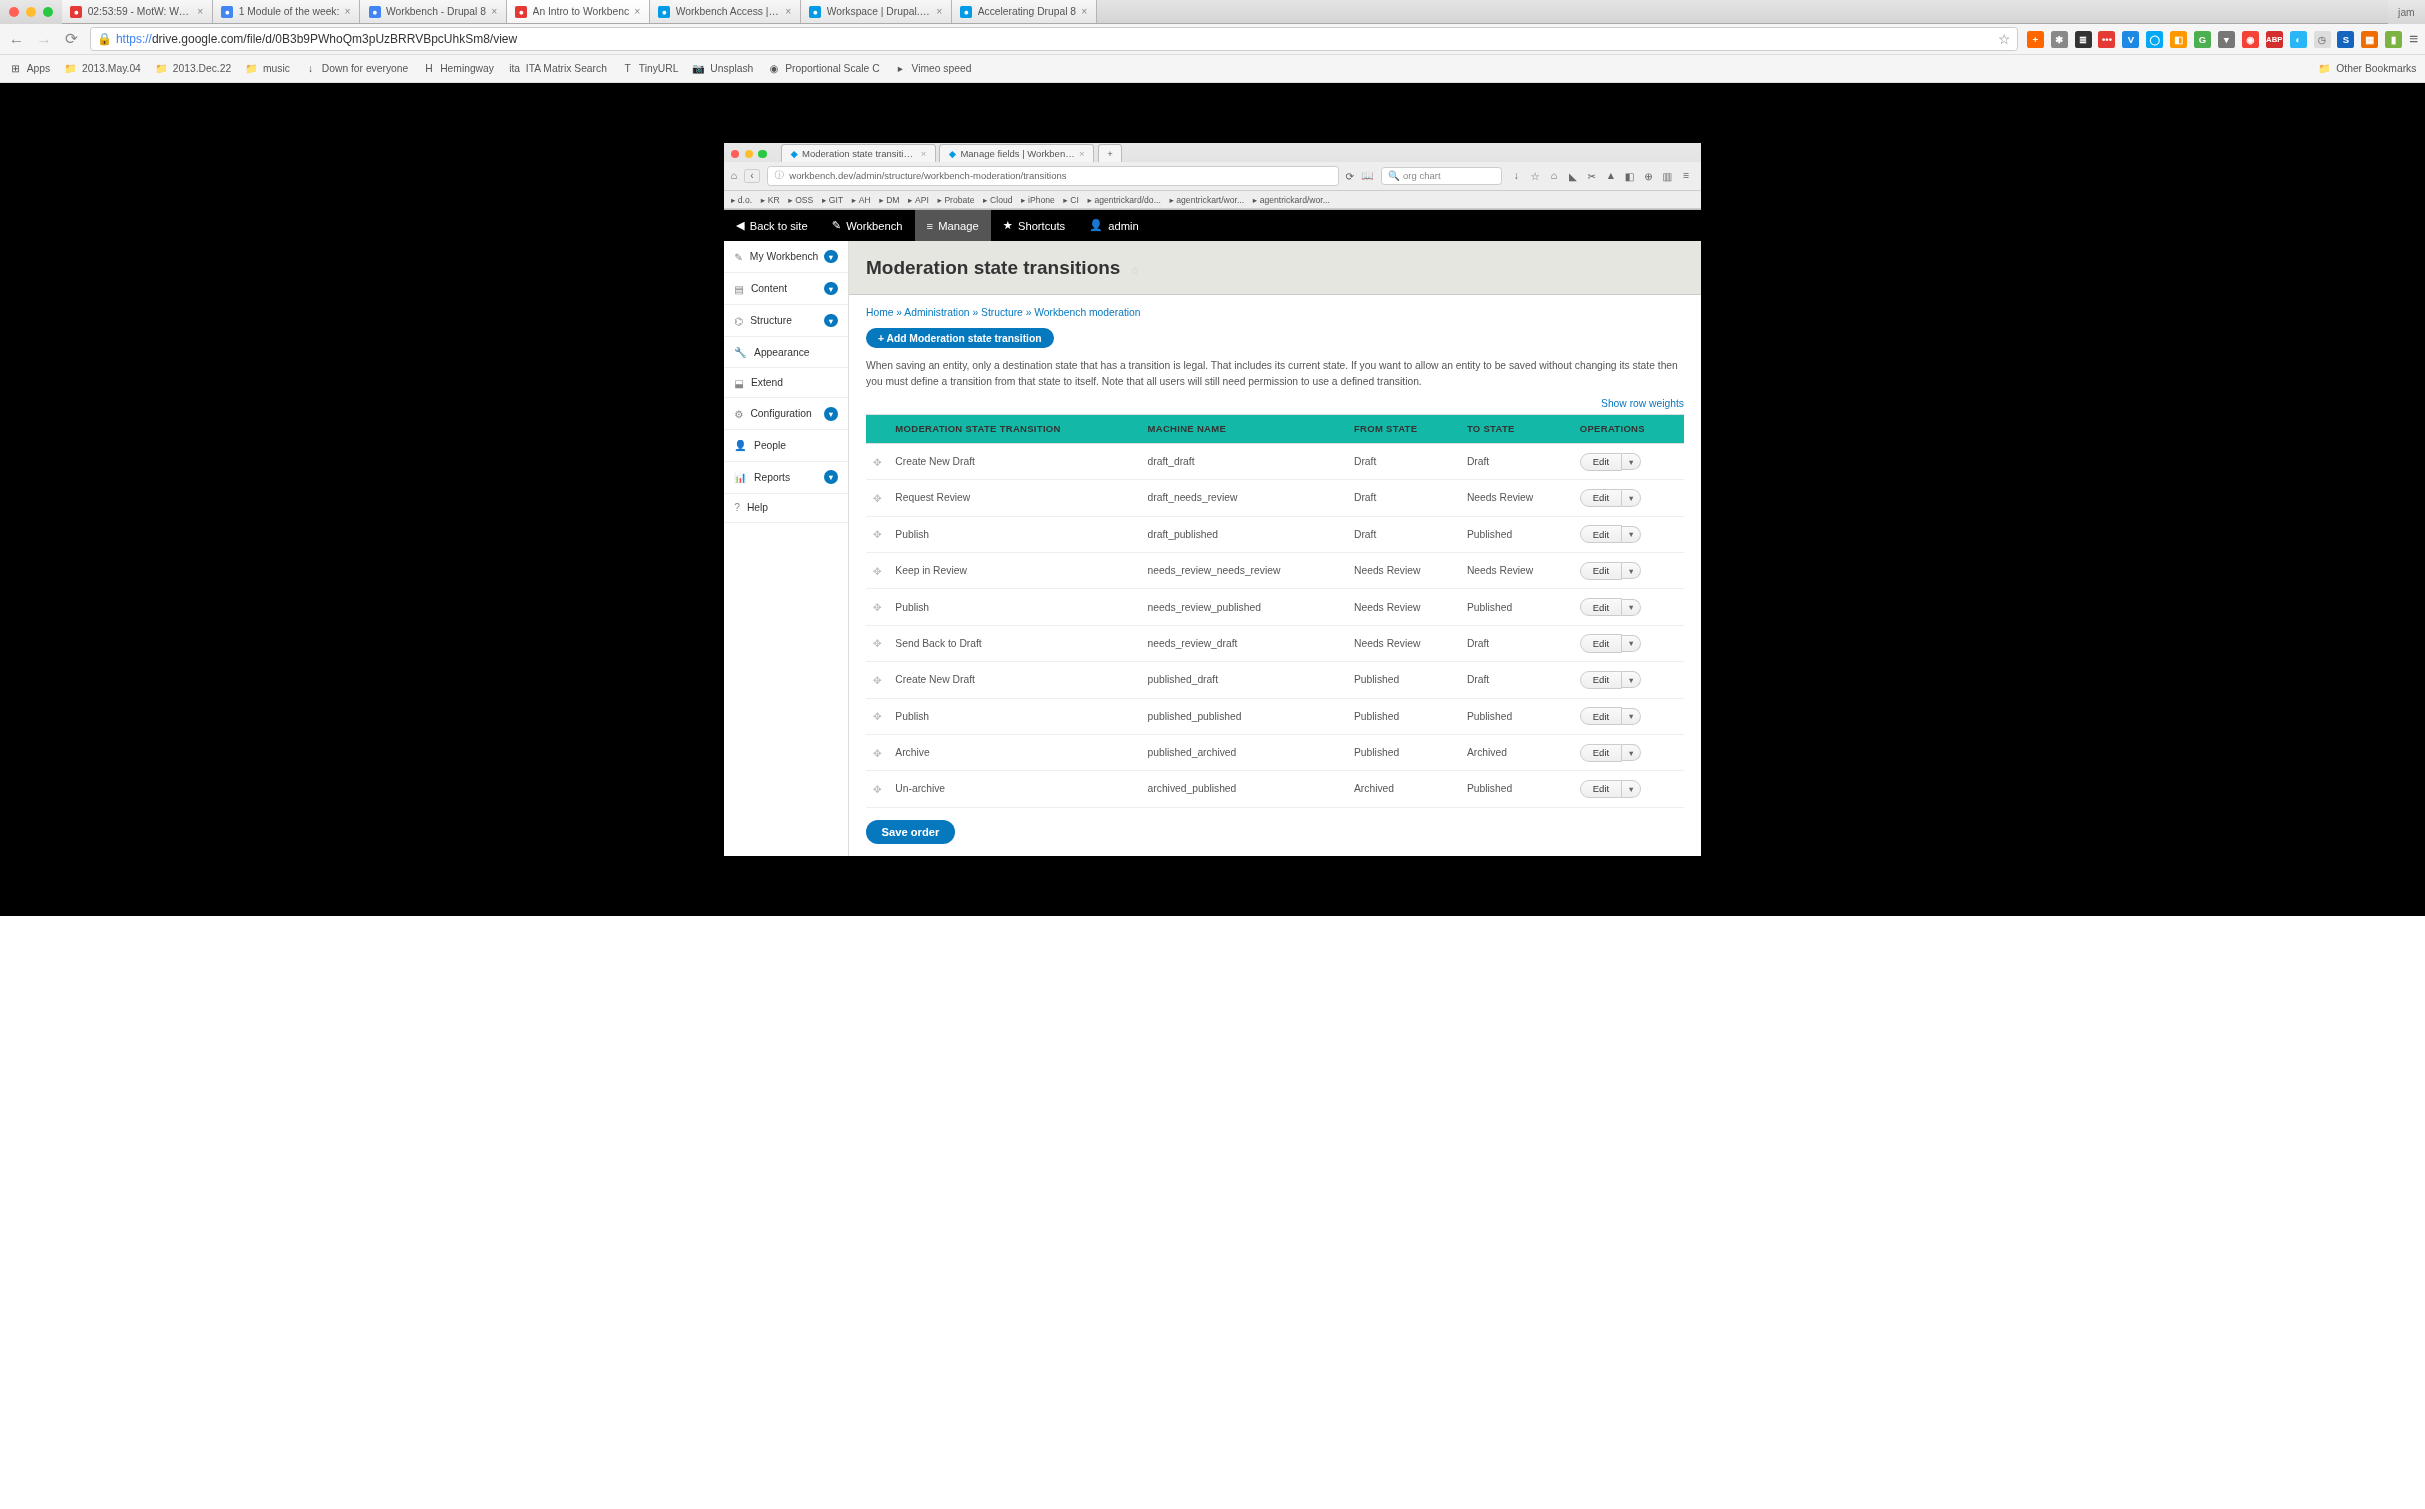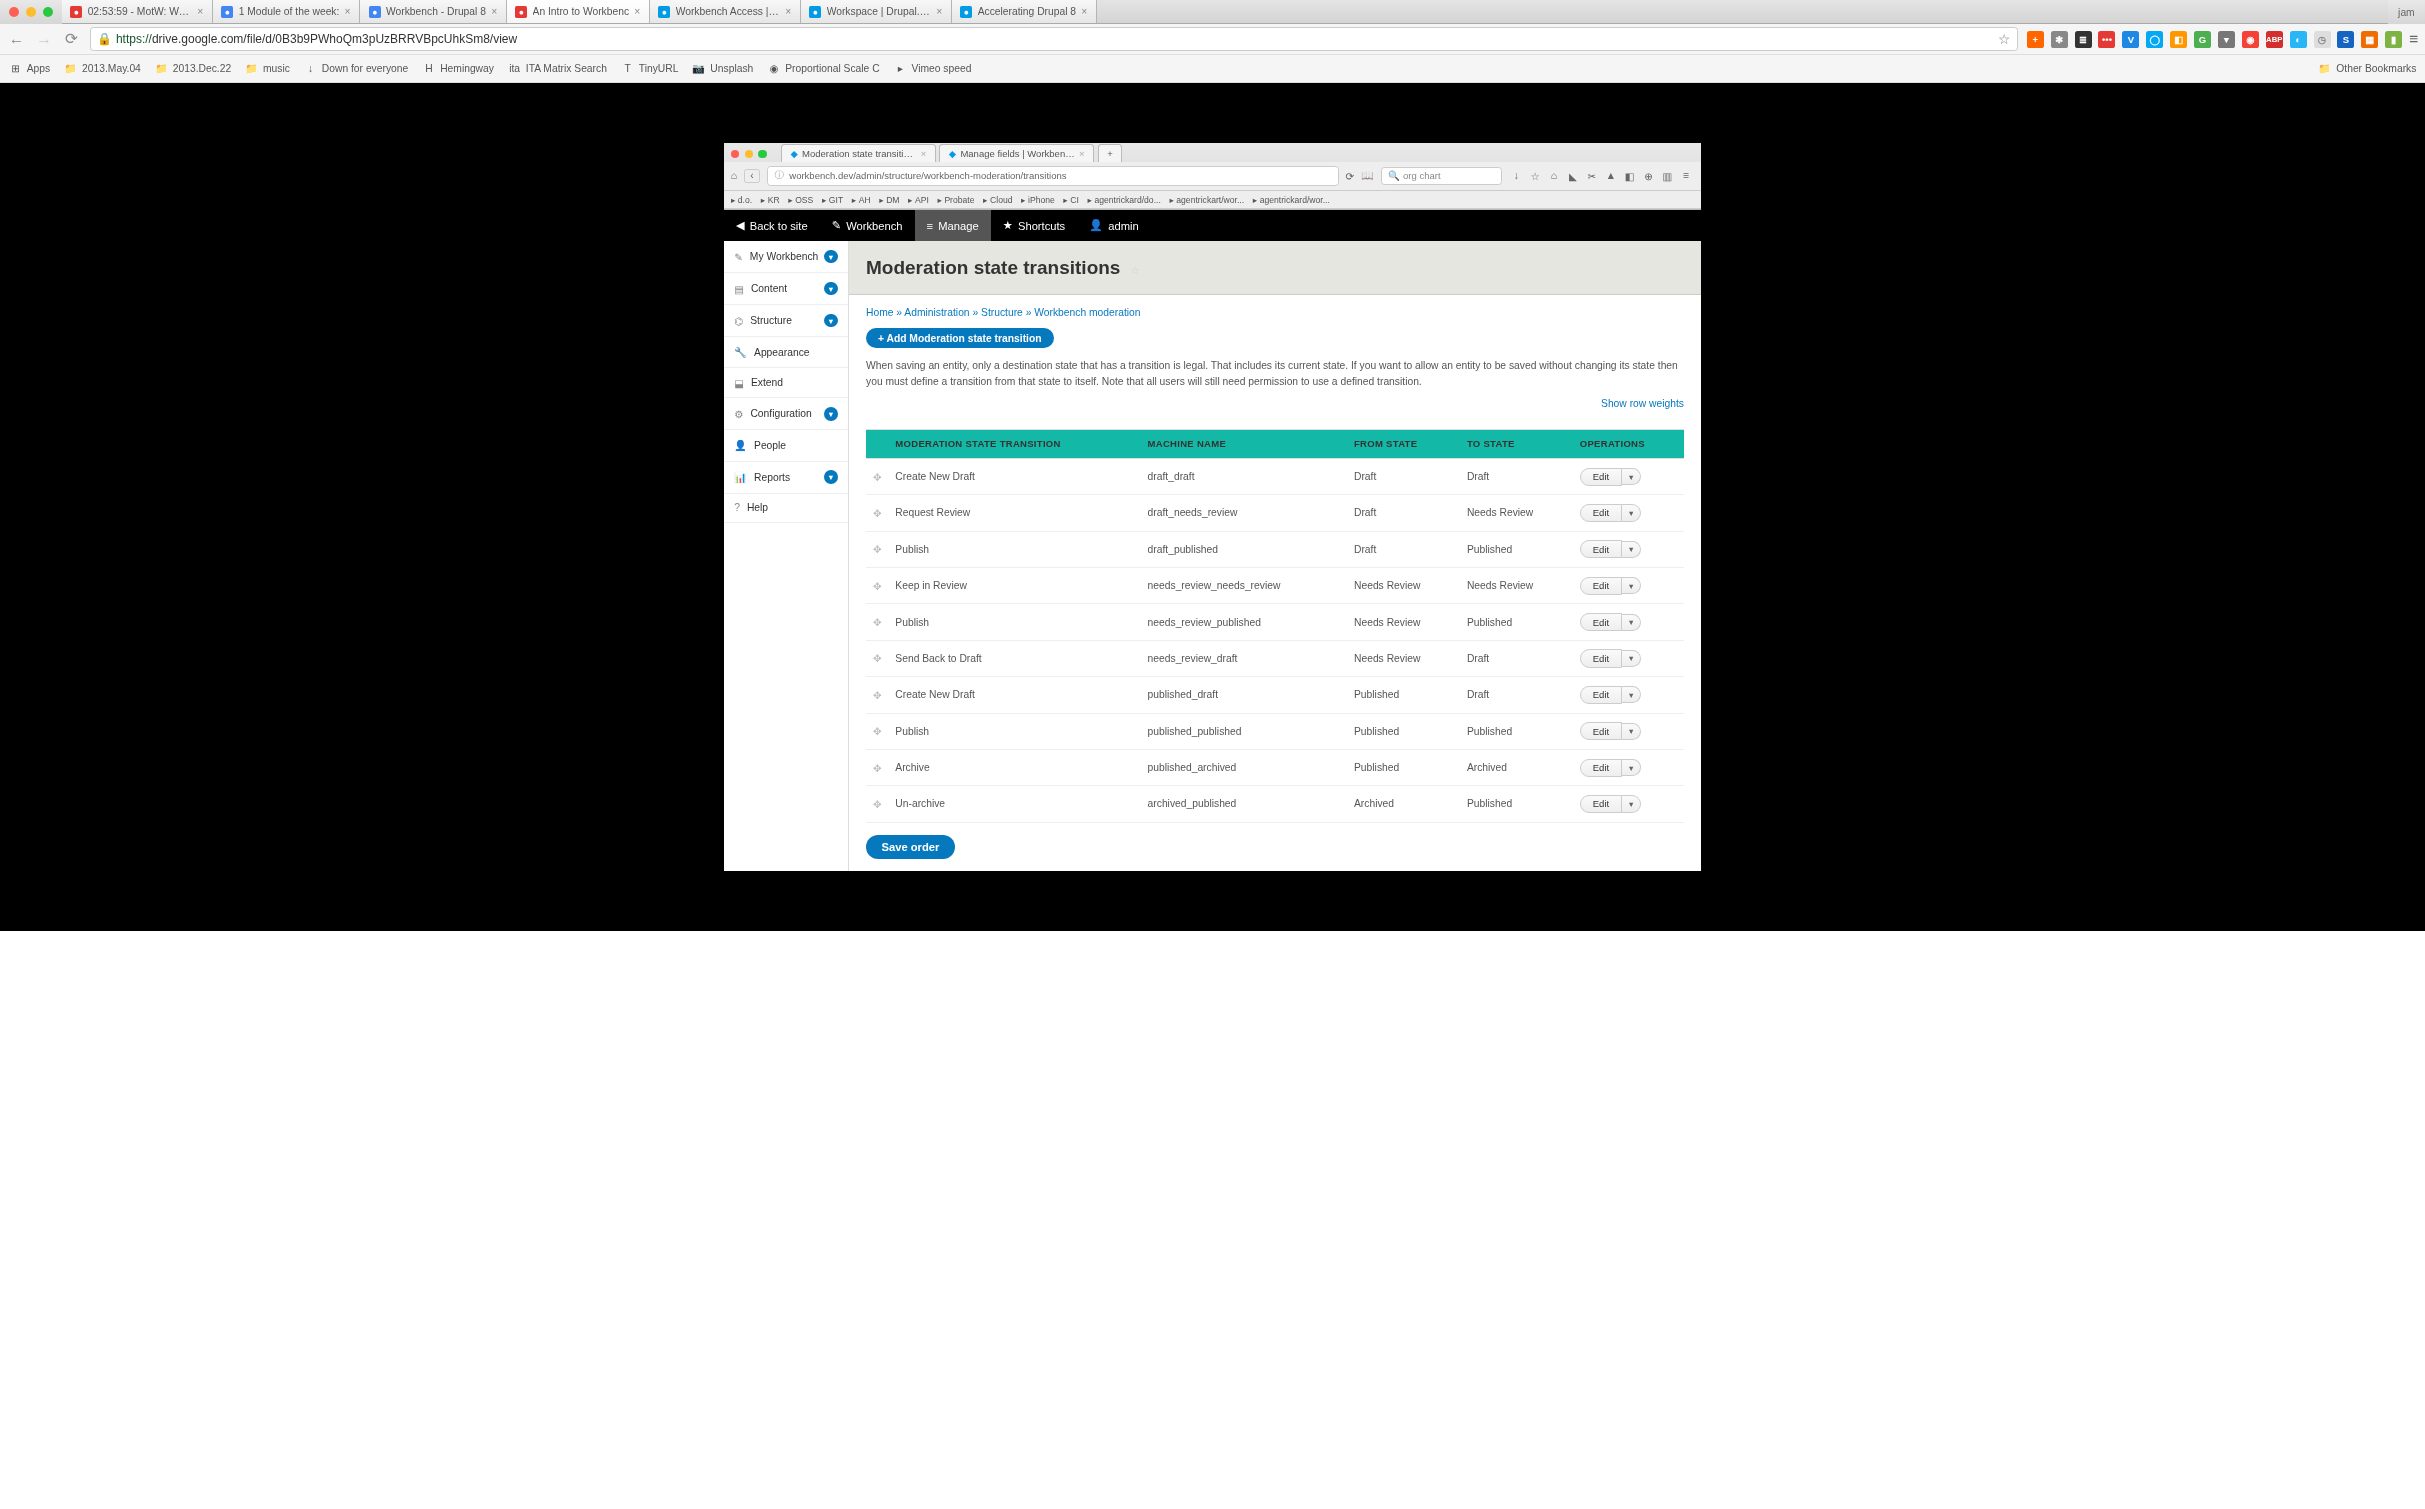--- a/index.html
+++ b/index.html
@@ -49,21 +49,21 @@
 .sidebar .sitem .sicon{display:flex;align-items:center;gap:6.9px}
 .chevron{width:13.8px;height:13.8px;background:#0678be;border-radius:50%;color:#fff;display:flex;align-items:center;justify-content:center;font-size:8.6px}
 .main{flex:1;background:#fff}
 .titlebar{background:#e6e6e0;padding:15.5px 17px;border-bottom:0.9px solid #ccc}
 .titlebar h1{font-size:19px;color:#333;font-weight:600;display:inline}
 .titlebar .favstar{color:#ccc;margin-left:6.9px}
 .content{padding:12px 17px}
 .crumbs{font-size:10.3px;color:#0678be;margin-bottom:10.3px}
 .addbtn{display:inline-block;background:#0678be;color:#fff;padding:4.3px 12px;border-radius:10.3px;font-size:10.3px;font-weight:600;margin-bottom:10.3px;cursor:pointer}
 .helptext{font-size:10.3px;color:#555;line-height:1.5;margin-bottom:8.6px}
-.showweights{text-align:right;font-size:10.3px;color:#0678be;margin-bottom:20px;cursor:pointer}
+.showweights{text-align:right;font-size:10.3px;color:#0678be;margin-bottom:5px;cursor:pointer}
 table{width:100%;border-collapse:collapse;font-size:10.3px}
 th{text-align:left;padding:8.6px 6.9px;background:#14b8a6;border-top:0.9px solid #ddd;border-bottom:0.9px solid #ddd;color:#333;font-weight:600;font-size:9.5px;text-transform:uppercase;letter-spacing:0.3px}
 td{padding:8.6px 6.9px;border-bottom:0.9px solid #eee;color:#555}
 .drag{color:#bbb;cursor:move}
 .opbtn{display:inline-flex;align-items:center}
 .opbtn .edit{border:0.9px solid #ccc;background:linear-gradient(#fafafa,#eee);padding:2.6px 12px;border-radius:10.3px 0 0 10.3px;font-size:9.5px;cursor:pointer;color:#333}
 .opbtn .drop{border:0.9px solid #ccc;border-left:none;background:linear-gradient(#fafafa,#eee);padding:2.6px 6.9px;border-radius:0 10.3px 10.3px 0;font-size:8.6px;cursor:pointer;color:#666}
 .savebtn{display:inline-block;background:#0678be;color:#fff;padding:6px 15.5px;border-radius:12px;font-size:11.2px;font-weight:600;margin-top:12px;cursor:pointer}
 </style>
 </head>
@@ -114,21 +114,21 @@
         </div>
       </div>
     <div class="profile">jam</div>
   </div>
   <div class="urlrow">
     <span class="navbtn">←</span>
     <span class="navbtn" style="color:#ccc">→</span>
     <span class="navbtn">⟳</span>
     <div class="urlbox">
       <span class="lock">🔒</span>
-      <span class="urltext"><span style="color:#14532d">https://</span><span>drive.google.com/file/d/0B3b9PWhoQm3pUzBRRVBpcUhkSm8/view</span></span>
+      <span class="urltext"><span style="color:#3b82f6">https://</span><span>drive.google.com/file/d/0B3b9PWhoQm3pUzBRRVBpcUhkSm8/view</span></span>
       <span class="star">☆</span>
     </div>
     <div class="exticons">
       <div class="ext" style="background:#ff6600">+</div>
       <div class="ext" style="background:#888">✱</div>
       <div class="ext" style="background:#333">≣</div>
       <div class="ext" style="background:#e53935">•••</div>
       <div class="ext" style="background:#1e88e5">V</div>
       <div class="ext" style="background:#03a9f4">◯</div>
       <div class="ext" style="background:#ff9800">◧</div>

